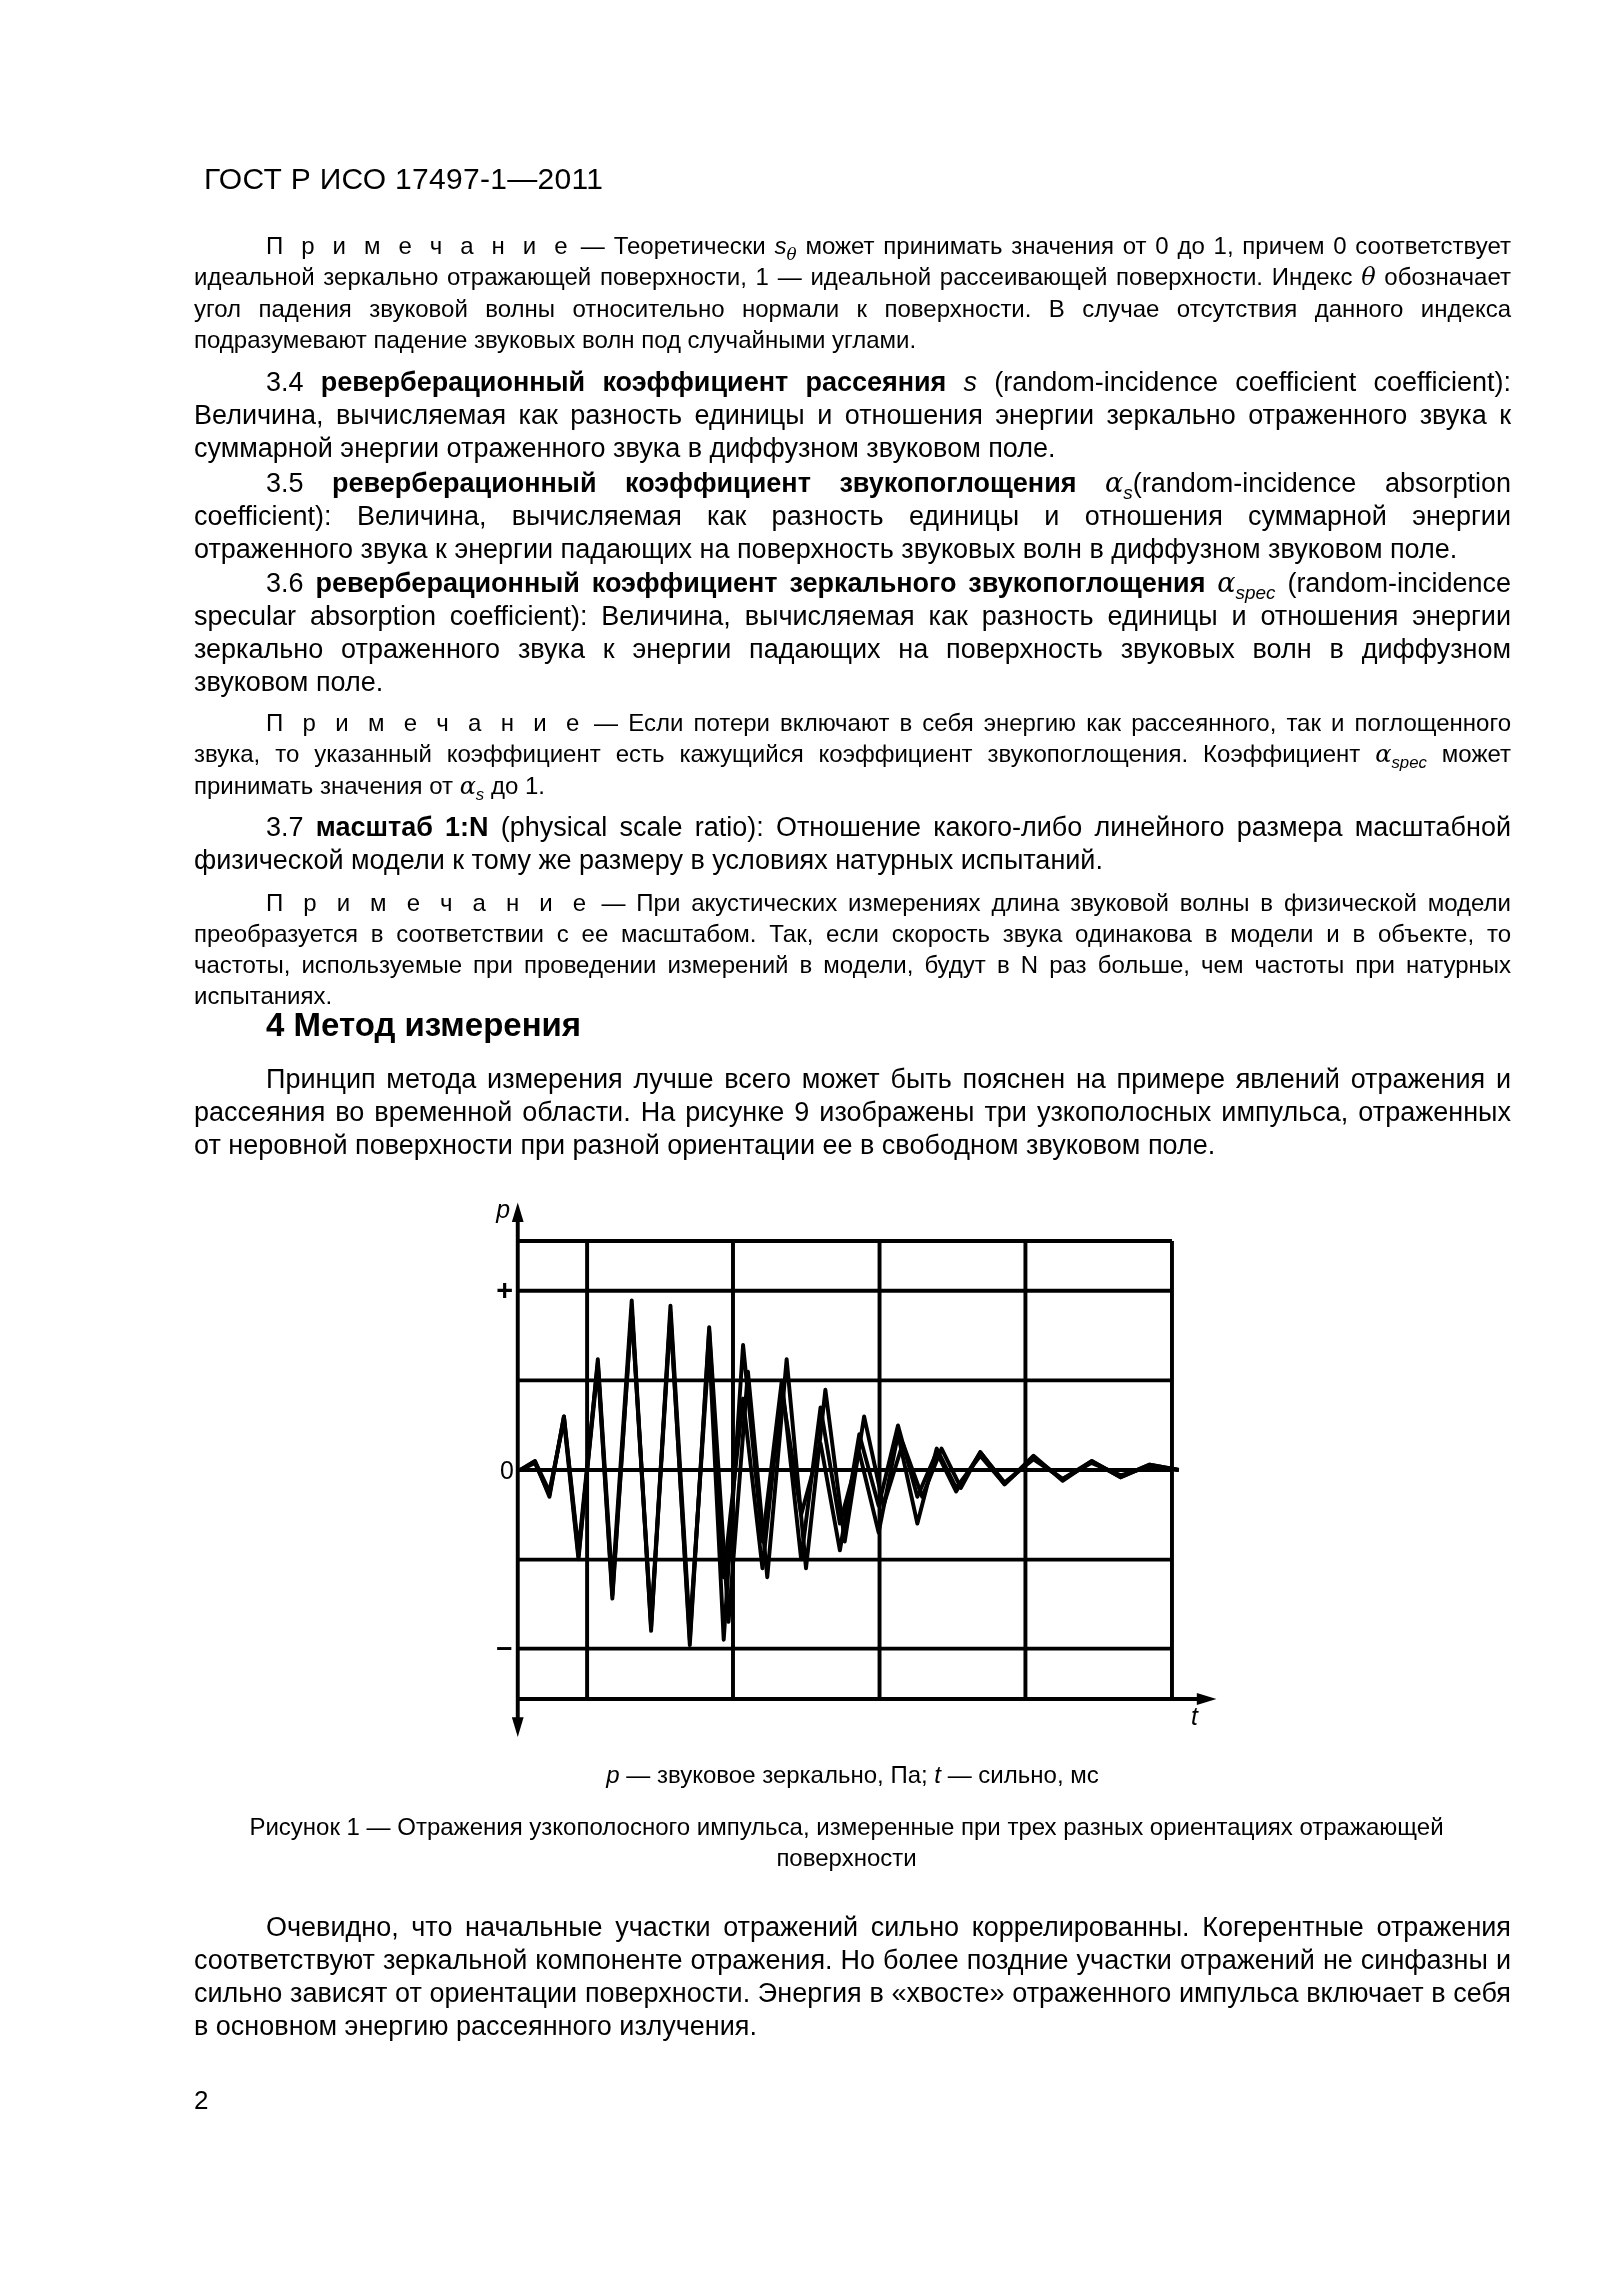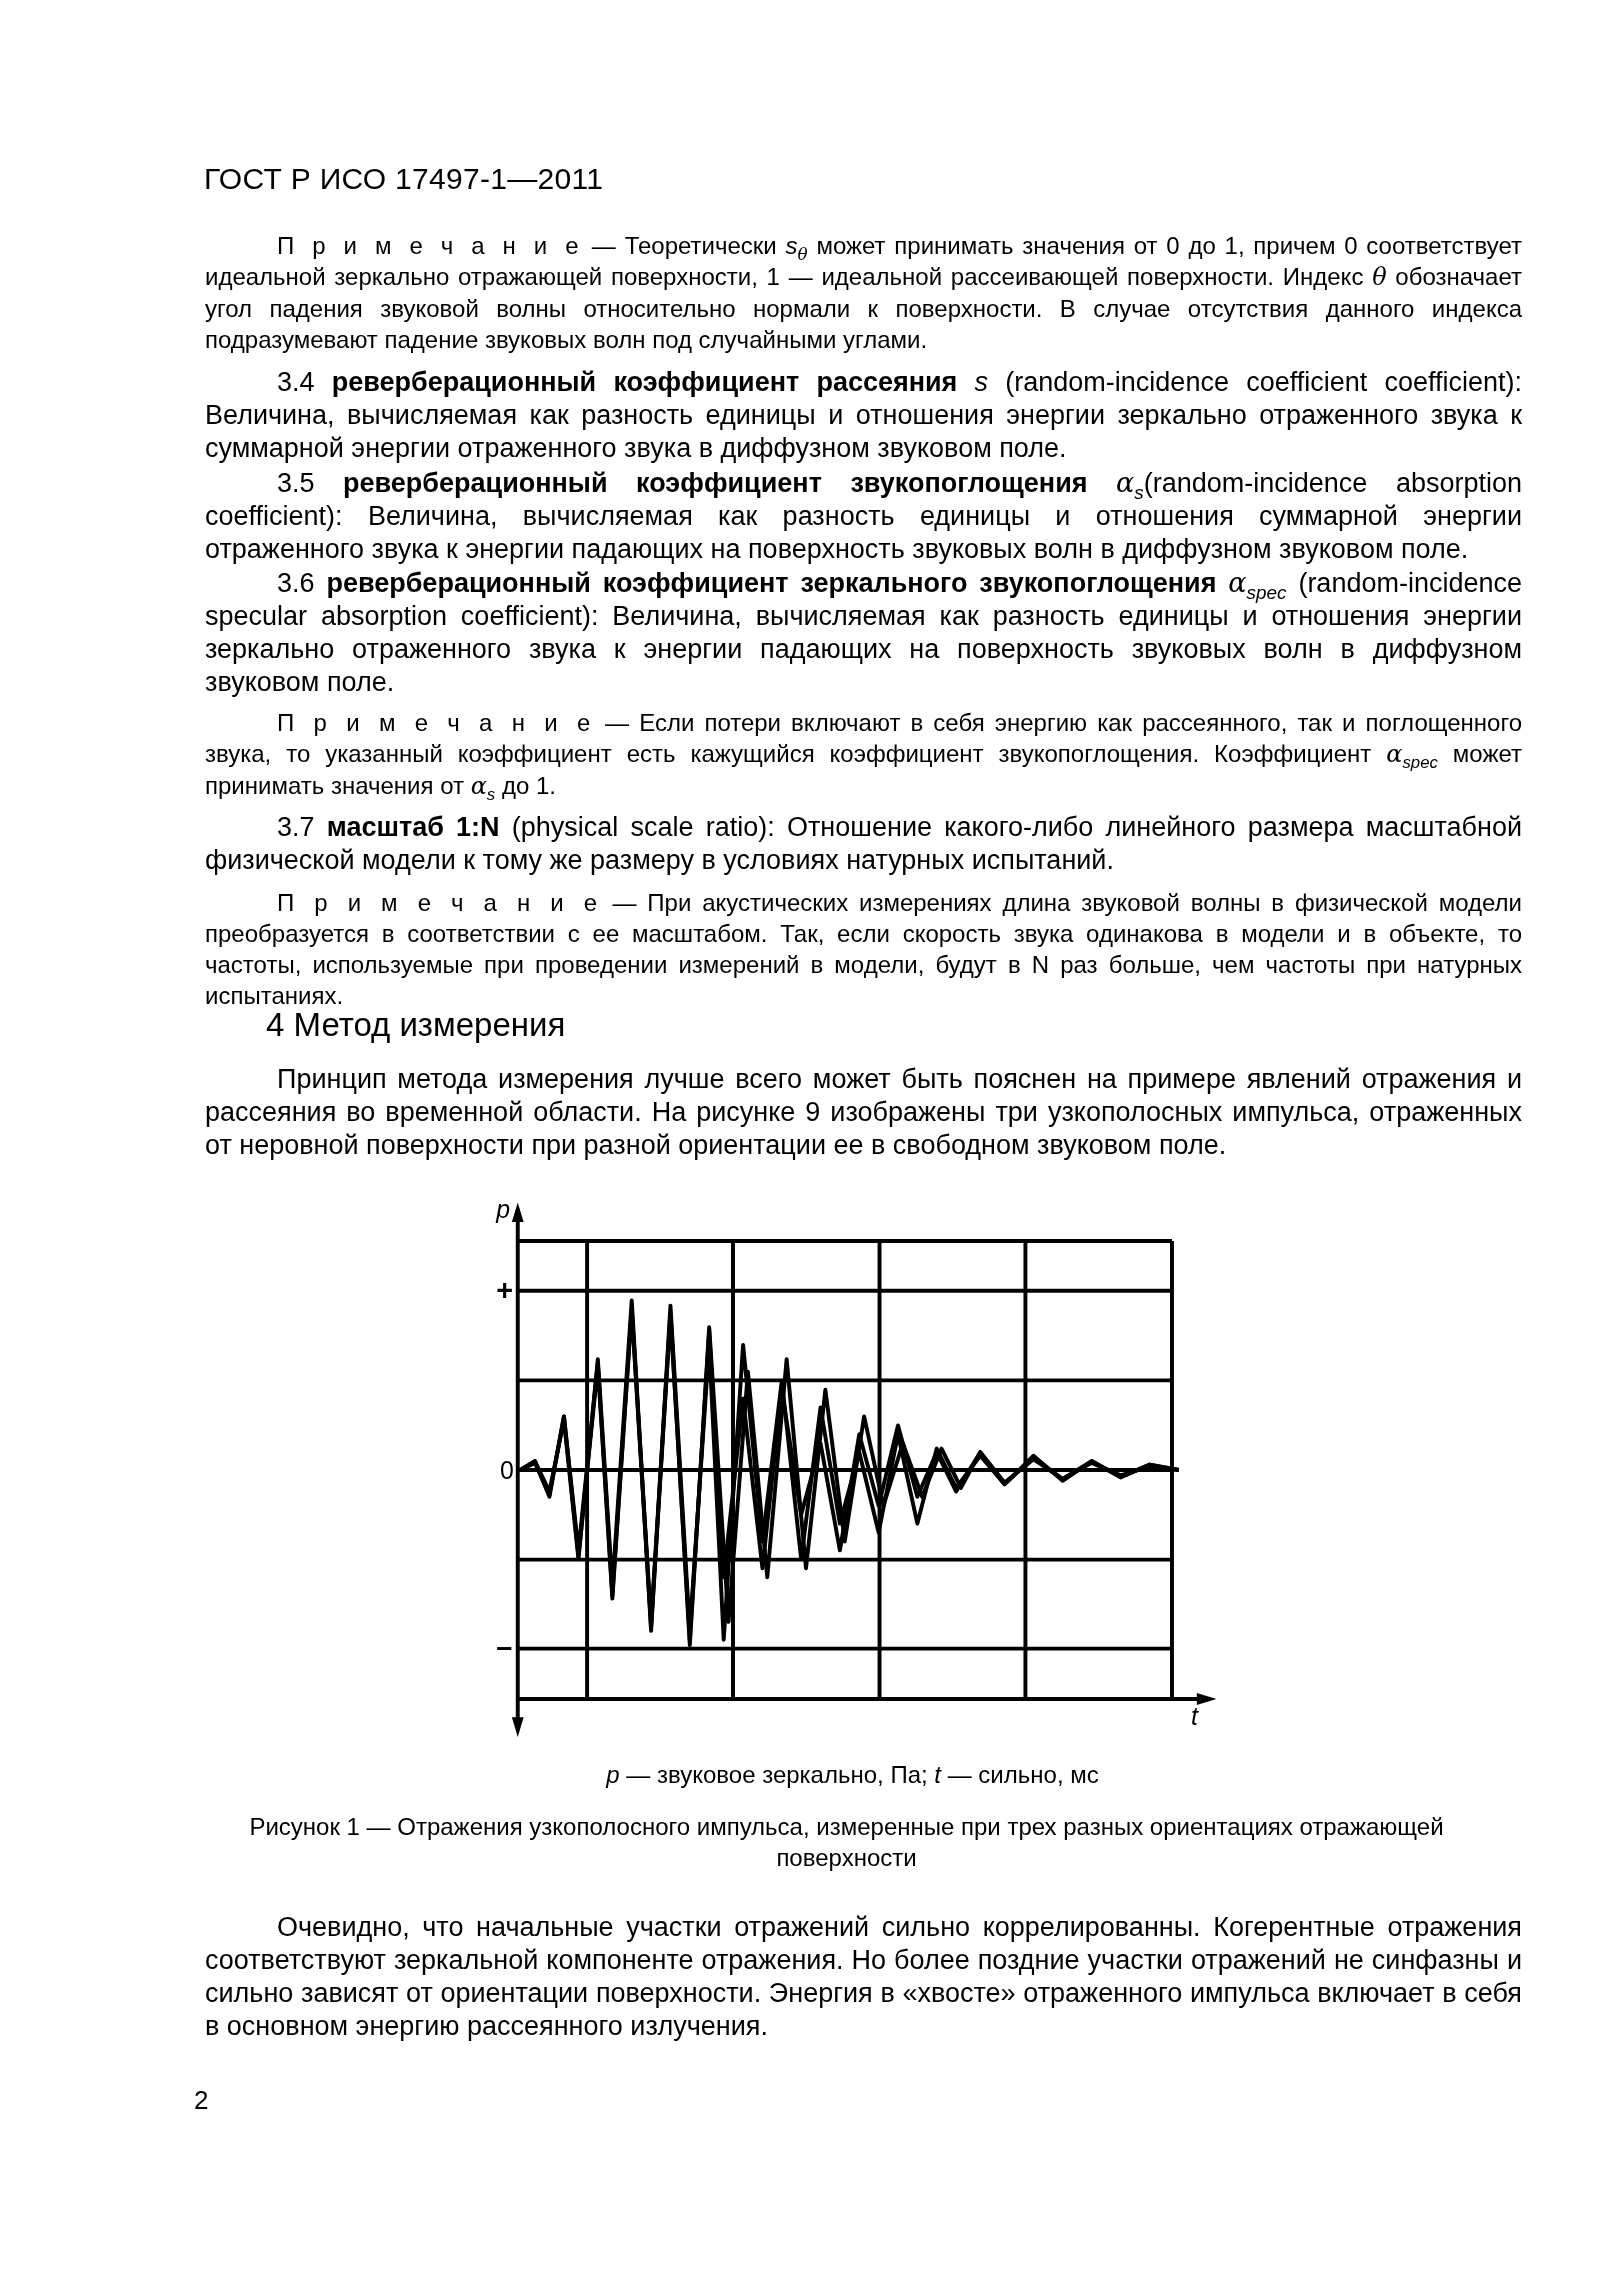--- a/index.html
+++ b/index.html
@@ -1,29 +1,29 @@
 <!DOCTYPE html>
 <html style="font-size:10.5px"><head>
 <meta charset="utf-8">
 <style>
   html, body { margin: 0; padding: 0; background: #ffffff; }
   body { width: 1623px; height: 2295px; position: relative; overflow: hidden;
          font-family: "Liberation Sans", sans-serif; color: #000; }
   .abs { position: absolute; }
   .header { left: 204px; top: 162px; font-size: 30px; font-weight: normal; letter-spacing: 0.3px; }
-  .block { position: absolute; left: 194px; width: 1317px; text-align: justify; margin-left: 11px; }
+  .block { position: absolute; left: 194px; width: 1317px; text-align: justify; }
   .note { font-size: 24px; line-height: 31px; }
   .body { font-size: 27px; line-height: 33px; }
   .p { text-indent: 72px; margin: 0; }
   .spaced { letter-spacing: 4.6px; }
   b { font-weight: bold; }
   .greek { font-family: "DejaVu Serif", serif; font-style: italic; font-weight: normal; }
   sub { font-size: 70%; vertical-align: -0.35em; line-height: 0; font-style: italic; }
   i { font-style: italic; }
-  .heading { left: 266px; top: 1006px; font-size: 33px; font-weight: normal; }
+  .heading { left: 266px; top: 1006px; font-size: 33px; font-weight: bold; }
   .caption { position: absolute; left: 194px; width: 1317px; text-align: center; font-size: 24px; line-height: 31px; }
   .pagenum { left: 194px; top: 2085px; font-size: 26px; }
   svg text { font-family: "Liberation Sans", sans-serif; }
 </style>
 </head>
 <body>
 
 <div class="abs header">ГОСТ Р ИСО 17497-1—2011</div>
 
 <div class="block note" style="top:230px;">

